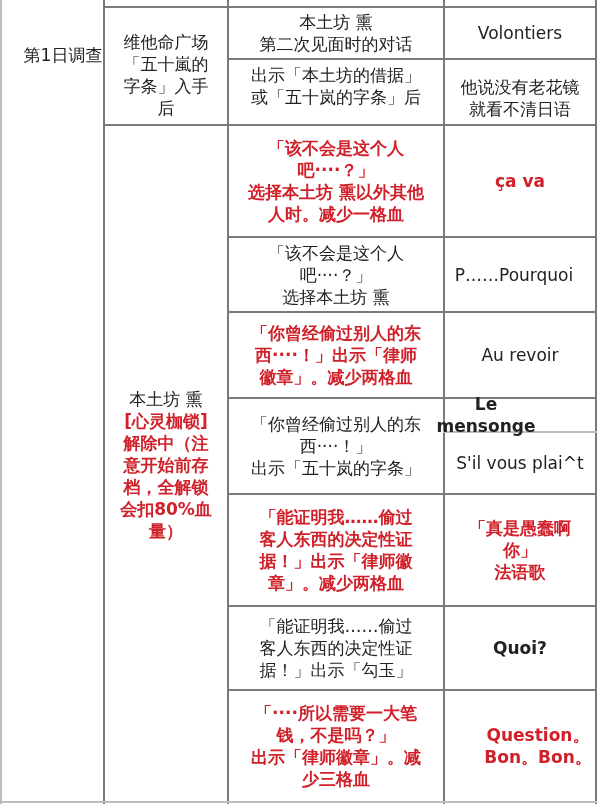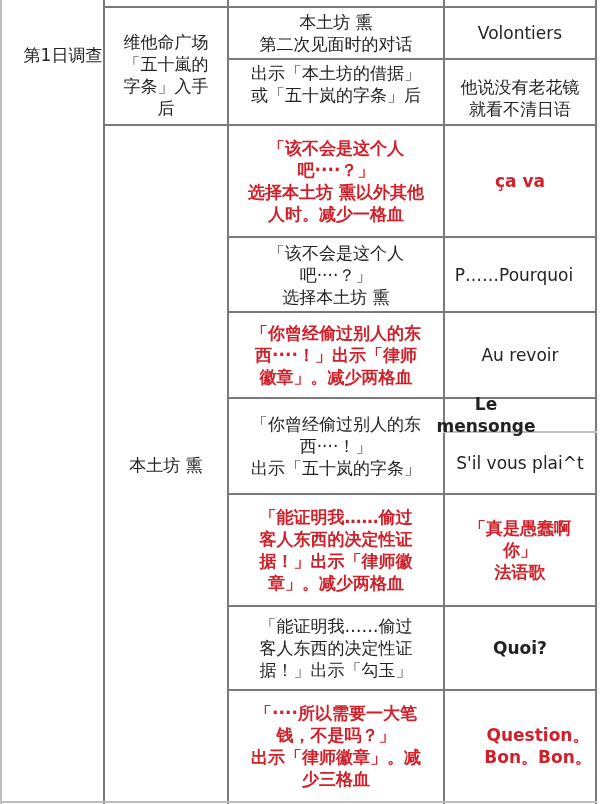--- a/index.html
+++ b/index.html
@@ -36,27 +36,33 @@
 
 <div class="cell" style="left:0;top:0;width:126px;height:110px;">第1日调查</div>
 
 <div class="cell" style="left:105px;top:17px;width:122px;height:116px;">维他命广场
 「五十嵐的
 字条」入手
 后</div>
 <div class="cell" style="left:229px;top:8px;width:214px;height:50px;">本土坊 熏
 第二次见面时的对话</div>
 <div class="cell" style="left:445px;top:8px;width:150px;height:50px;">Volontiers</div>
-<div class="cell" style="left:229px;top:60px;width:214px;height:52px;font-family:Liberation Mono, monospace;">出示「本土坊的借据」
+<div class="cell" style="left:229px;top:60px;width:214px;height:52px;">出示「本土坊的借据」
 或「五十岚的字条」后</div>
 <div class="cell" style="left:445px;top:60px;width:150px;height:76px;">他说没有老花镜
 就看不清日语</div>
 
 <div class="cell" style="left:105px;top:370px;width:122px;height:190px;flex-direction:column;">
   <div>本土坊 熏</div>
+  <div class="red">[心灵枷锁]
+解除中（注
+意开始前存
+档，全解锁
+会扣80%血
+量）</div>
 </div>
 
 <div class="cell red" style="left:229px;top:126px;width:214px;height:110px;">「该不会是这个人
 吧····？」
 选择本土坊 熏以外其他
 人时。减少一格血</div>
 <div class="cell red" style="left:445px;top:126px;width:150px;height:110px;">ça va</div>
 
 <div class="cell" style="left:229px;top:238px;width:214px;height:73px;">「该不会是这个人
 吧····？」

